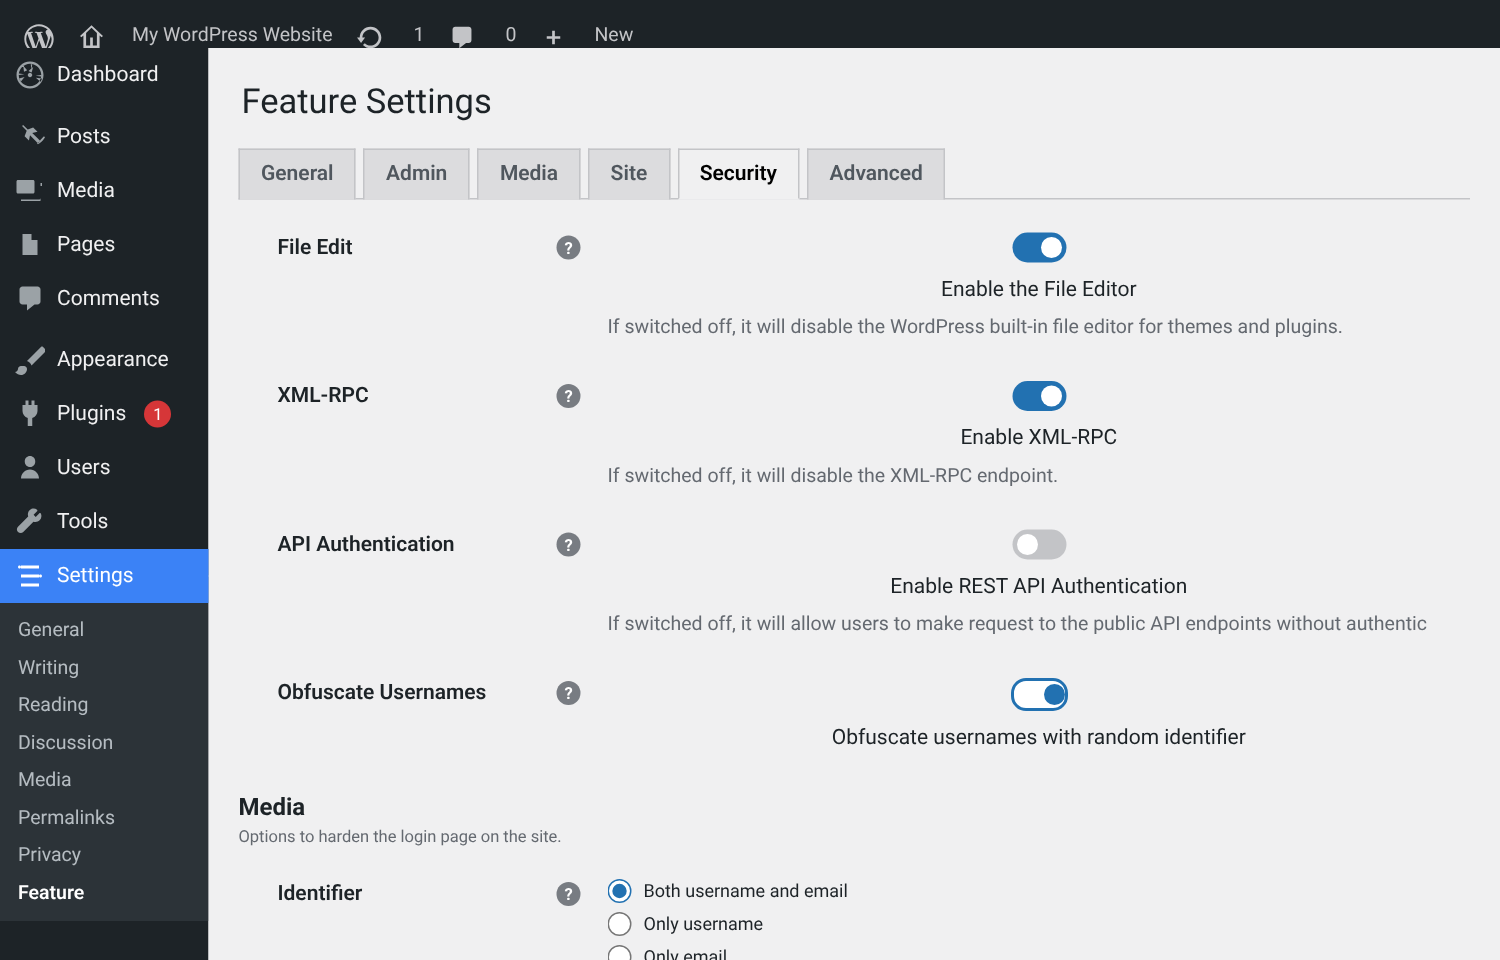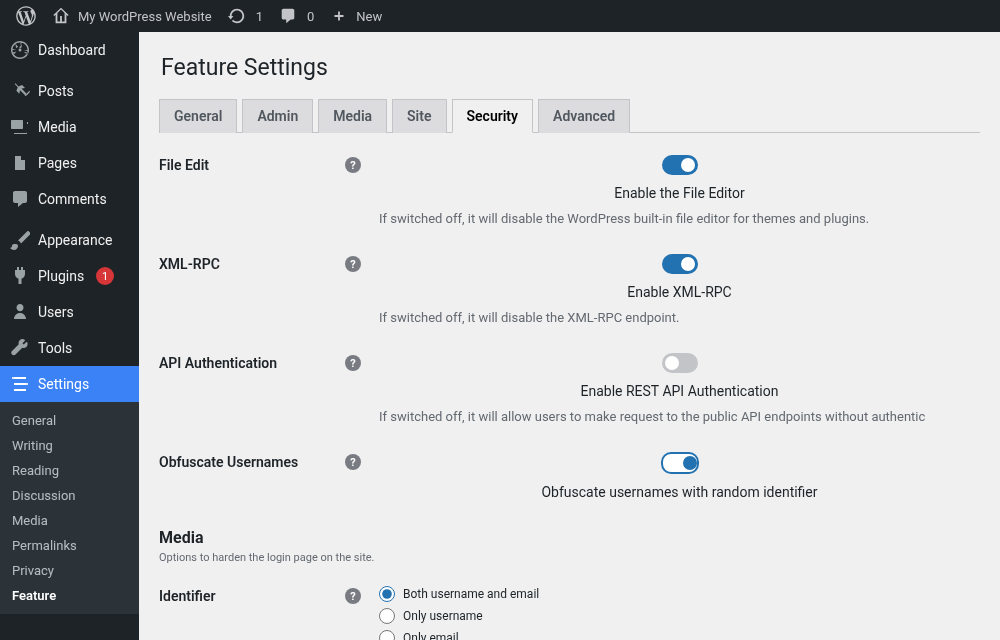--- a/index.html
+++ b/index.html
@@ -1,20 +1,20 @@
 <!DOCTYPE html>
 <html><head>
 <meta charset="utf-8">
 <style>
 * { box-sizing: border-box; margin: 0; padding: 0; }
 body { font-family: -apple-system, BlinkMacSystemFont, "Segoe UI", Roboto, sans-serif; font-size: 13px; color: #3c434a; background: #f0f0f1; overflow: hidden; width: 1000px; height: 640px; }
 
 
 .adminbar { height: 32px; background: #1d2327; color: #c3c4c7; display: flex; align-items: center; padding: 0 8px; font-size: 13px; }
-.adminbar .ab-item { display: flex; align-items: center; gap: 8px; padding: 0 8px; height: 32px; color: #c3c4c7; cursor: pointer; }
+.adminbar .ab-item { display: flex; align-items: flex-start; gap: 18px; padding: 16px 8px; height: 32px; color: #c3c4c7; cursor: pointer; }
 .adminbar svg { width: 18px; height: 18px; fill: currentColor; }
 .adminbar .w-logo svg { width: 20px; height: 20px; }
 .adminbar .count { margin-left: 2px; }
 
 
 .layout { display: flex; height: calc(640px - 32px); }
 .sidebar { width: 139px; background: #1d2327; color: #f0f0f1; display: flex; flex-direction: column; font-size: 14px; }
 .menu-item { display: flex; align-items: center; gap: 8px; padding: 8px 10px; color: #f0f0f1; cursor: pointer; position: relative; }
 .menu-item svg { width: 20px; height: 20px; fill: rgba(240,246,252,.6); flex-shrink: 0; }
 .menu-item.current { background: #3b82f6; color: #fff; font-weight: 400; }
@@ -29,21 +29,21 @@
 
 .main { flex: 1; background: #f0f0f1; padding: 10px 20px 20px 20px; overflow: hidden; }
 h1 { font-size: 23px; font-weight: 400; margin: 12px 0 18px 2px; color: #1d2327; }
 
 
 .nav-tabs { display: flex; border-bottom: 1px solid #c3c4c7; margin-bottom: 22px; }
 .nav-tab { padding: 8px 14px; background: #dcdcde; border: 1px solid #c3c4c7; border-bottom: none; margin-right: 5px; margin-bottom: -1px; color: #50575e; font-size: 14px; font-weight: 600; cursor: pointer; }
 .nav-tab.active { background: #f0f0f1; border-bottom: 1px solid #f0f0f1; color: #000; }
 
 
-.form-row { display: flex; align-items: flex-start; margin-bottom: 28px; }
+.form-row { display: flex; align-items: flex-start; margin-bottom: 28px; margin-left: 26px; }
 .form-row .label-col { width: 220px; font-weight: 600; font-size: 14px; color: #1d2327; display: flex; align-items: center; justify-content: space-between; padding-right: 18px; padding-top: 2px; }
 .form-row .help-icon { width: 16px; height: 16px; border-radius: 50%; background: #787c82; color: #fff; font-size: 11px; display: inline-flex; align-items: center; justify-content: center; font-weight: 700; cursor: help; }
 .form-row .control-col { flex: 1; }
 .control-line { display: flex; align-items: center; gap: 10px; flex-direction: column; }
 .desc { color: #646970; font-size: 13px; margin-top: 10px; }
 
 
 .toggle { width: 36px; height: 20px; border-radius: 10px; position: relative; cursor: pointer; flex-shrink: 0; }
 .toggle .knob { position: absolute; width: 14px; height: 14px; border-radius: 50%; background: #fff; top: 3px; transition: left .1s; }
 .toggle.on { background: #2271b1; }

